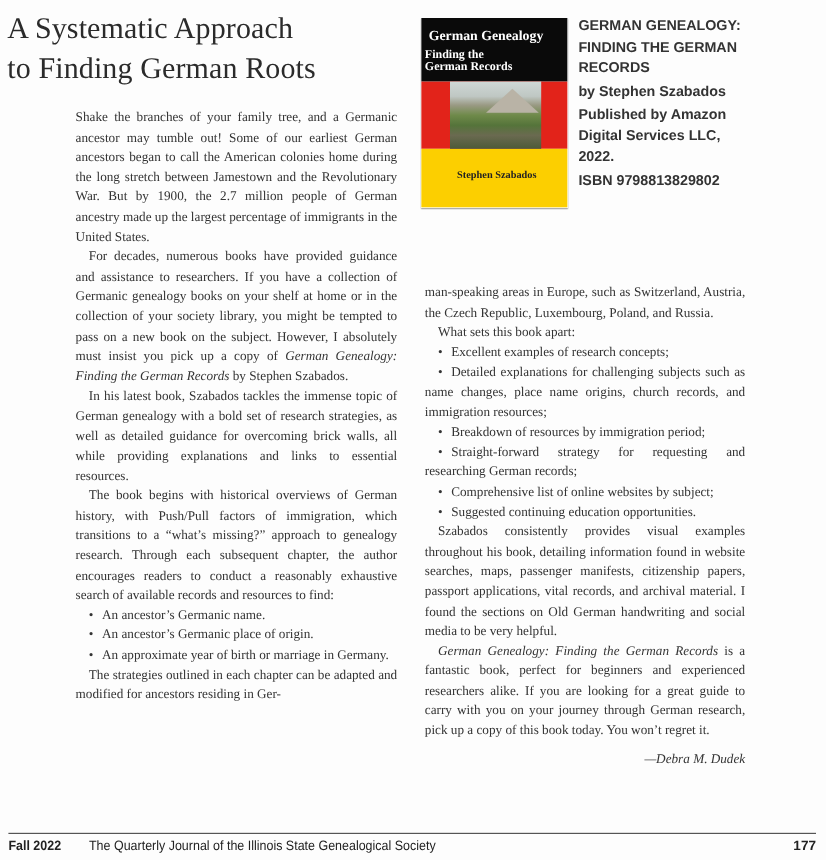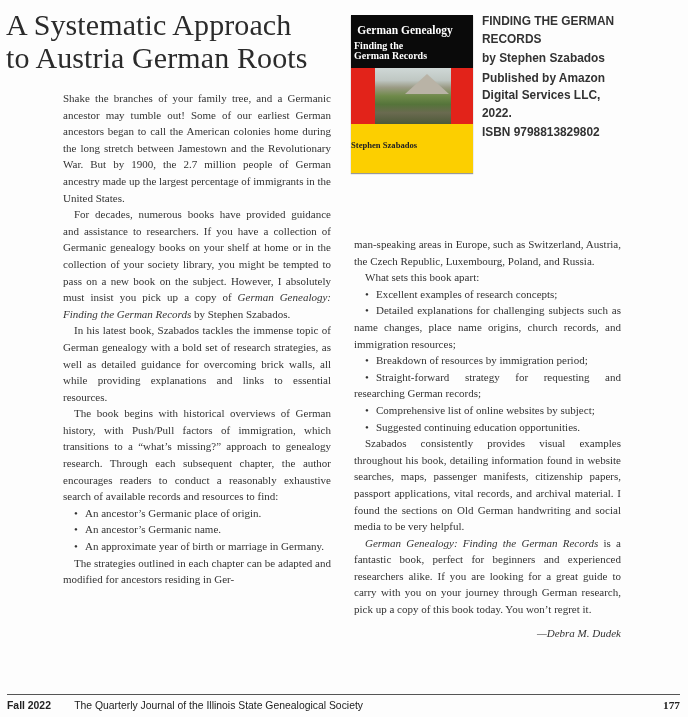--- a/index.html
+++ b/index.html
@@ -1,84 +1,85 @@
 <!DOCTYPE html>
 <html><head>
 <meta charset="utf-8">
 <style>
   html, body { margin:0; padding:0; }
   body { width:688px; height:717px; background:#fdfdfd; position:relative; overflow:hidden; color:#2a2a2a; font-family:"Liberation Serif", "DejaVu Serif", serif; }
-  .title { position:absolute; left:6px; top:8px; font-size:30px; line-height:33px; color:#2b2b2b; font-weight:normal; margin:0; letter-spacing:0.1px; }
+  .title { position:absolute; left:6px; top:8px; font-size:25px; line-height:33px; color:#2b2b2b; font-weight:normal; margin:0; letter-spacing:0.1px; }
   .col { position:absolute; font-size:11px; line-height:16.6px; text-align:justify; color:#333; }
   .col p { margin:0; }
   .col p.ind { text-indent:11px; }
   .col p.bul { text-indent:11px; }
   .col p.bul .dot { display:inline-block; width:11px; text-indent:0; }
   .left { left:63px; top:90px; width:268px; }
   .right { left:354px; top:206px; width:267px;margin-top:30px; }
   .sig { text-align:right; font-style:italic; margin-top:7px !important; }
   .cover { position:absolute; left:351px; top:15px; width:122px; height:158px; overflow:hidden; box-shadow:0 1px 1px #999; }
   .cover .band-black { position:absolute; left:0; top:0; width:122px; height:53px; background:#0a0a0a; }
   .cover .band-red { position:absolute; left:0; top:53px; width:122px; height:56px; background:#e2231a; }
   .cover .band-gold { position:absolute; left:0; top:109px; width:122px; height:49px; background:#fccf00; }
   .cover .t1 { position:absolute; top:9px; left:0; width:108px; text-align:center; color:#fff; font-weight:bold; font-size:11.5px; }
   .cover .t2 { position:absolute; top:26px; left:3px; width:122px; text-align:left; color:#fff; font-weight:bold; font-size:10px; line-height:9.5px; }
   .cover .pic { position:absolute; left:24px; top:53px; width:76px; height:56px; background:linear-gradient(180deg,#cfd8d6 0%,#bfc7c3 22%,#9a9a84 35%,#6f8a4a 50%,#55743a 65%,#6a6a50 80%,#4d5a38 100%); }
   .cover .pic .mtn { position:absolute; left:30px; top:6px; width:0; height:0; border-left:22px solid transparent; border-right:22px solid transparent; border-bottom:20px solid #b9b3a6; }
-  .cover .t3 { position:absolute; top:125px; left:0; width:126px; color:#222; font-weight:bold; font-size:8.6px; }
+  .cover .t3 { position:absolute; top:125px; left:0; width:126px; text-align:center; color:#222; font-weight:bold; font-size:8.6px; }
   .info { position:absolute; left:482px; top:13px; width:200px; font-family:"Liberation Sans", "DejaVu Sans", sans-serif; font-weight:bold; font-size:11.9px; color:#333; }
   .info div { line-height:17.5px; }
   .info .gap { margin-top:2px; }
   .rule { position:absolute; left:7px; top:694px; width:673px; height:1px; background:#555; }
   .footer { position:absolute; top:699px; left:7px; width:673px; font-family:"Liberation Sans", "DejaVu Sans", sans-serif; font-size:11.3px; color:#222; transform:scaleX(0.92); transform-origin:left top; }
   .footer .issue { position:absolute; left:0; font-weight:bold; }
   .footer .journal { position:absolute; left:73px; }
-  .pagenum { position:absolute; top:699px; right:8px; font-family:Liberation Serif, serif; font-size:11.3px; font-weight:bold; color:#222; }
+  .pagenum { position:absolute; top:699px; right:8px; font-family:Liberation Sans, sans-serif; font-size:11.3px; font-weight:bold; color:#222; }
   i { font-style:italic; }
 </style>
 </head>
 <body>
 
 <h1 class="title">
   <span>A Systematic Approach</span><br>
-  <span>to Austria German Roots</span>
+  <span>to Finding German Roots</span>
 </h1>
 
 <div class="cover">
   <div class="band-black"></div>
   <div class="band-red"></div>
   <div class="band-gold"></div>
   <div class="pic">
       <div class="mtn"></div>
     </div>
   <div class="t1">German Genealogy</div>
   <div class="t2">
     <span>Finding the</span><br>
     <span>German Records</span>
   </div>
   <div class="t3">Stephen Szabados</div>
 </div>
 
 <div class="info">
+  <div>GERMAN GENEALOGY:</div>
   <div>FINDING THE GERMAN</div>
   <div>RECORDS</div>
   <div class="gap">by Stephen Szabados</div>
   <div class="gap">Published by Amazon</div>
   <div>Digital Services LLC,</div>
   <div>2022.</div>
   <div class="gap">ISBN 9798813829802</div>
 </div>
 
 <div class="col left">
   <p>Shake the branches of your family tree, and a Germanic ancestor may tumble out! Some of our earliest German ancestors began to call the American colonies home during the long stretch between Jamestown and the Revolutionary War. But by 1900, the 2.7 million people of German ancestry made up the largest percentage of immigrants in the United States.</p>
   <p class="ind"><span>For decades, numerous books have provided guidance and assistance to researchers. If you have a collection of Germanic genealogy books on your shelf at home or in the collection of your society library, you might be tempted to pass on a new book on the subject. However, I absolutely must insist you pick up a copy of </span><i>German Genealogy: Finding the German Records</i><span> by Stephen Szabados.</span></p>
   <p class="ind">In his latest book, Szabados tackles the immense topic of German genealogy with a bold set of research strategies, as well as detailed guidance for overcoming brick walls, all while providing explanations and links to essential resources.</p>
   <p class="ind">The book begins with historical overviews of German history, with Push/Pull factors of immigration, which transitions to a “what’s missing?” approach to genealogy research. Through each subsequent chapter, the author encourages readers to conduct a reasonably exhaustive search of available records and resources to find:</p>
+  <p class="bul"><span class="dot">•</span><span>An ancestor’s Germanic name.</span></p>
   <p class="bul"><span class="dot">•</span><span>An ancestor’s Germanic place of origin.</span></p>
-  <p class="bul"><span class="dot">•</span><span>An ancestor’s Germanic name.</span></p>
   <p class="bul"><span class="dot">•</span><span>An approximate year of birth or marriage in Germany.</span></p>
   <p class="ind">The strategies outlined in each chapter can be adapted and modified for ancestors residing in Ger-</p>
 </div>
 
 <div class="col right">
   <p>man-speaking areas in Europe, such as Switzerland, Austria, the Czech Republic, Luxembourg, Poland, and Russia.</p>
   <p class="ind">What sets this book apart:</p>
   <p class="bul"><span class="dot">•</span><span>Excellent examples of research concepts;</span></p>
   <p class="bul"><span class="dot">•</span><span>Detailed explanations for challenging subjects such as name changes, place name origins, church records, and immigration resources;</span></p>
   <p class="bul"><span class="dot">•</span><span>Breakdown of resources by immigration period;</span></p>

